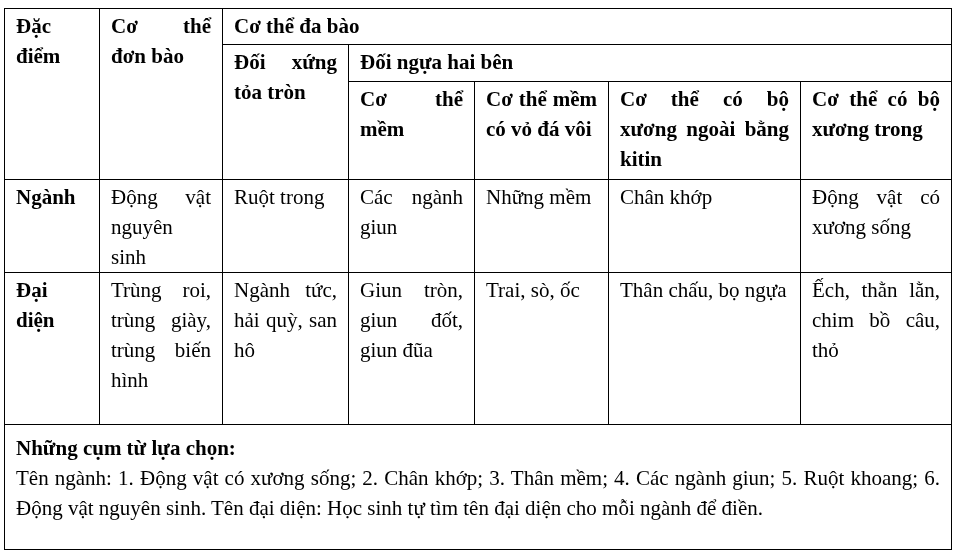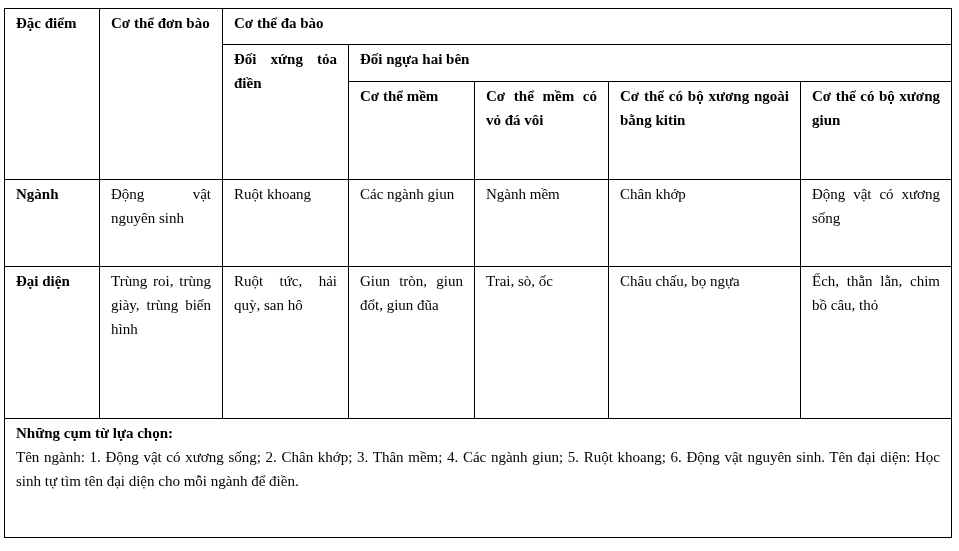--- a/index.html
+++ b/index.html
@@ -4,30 +4,30 @@
 <style>
   html, body { margin:0; padding:0; background:#ffffff; }
   body { width:959px; height:551px; position:relative; overflow:hidden;
          font-family: "Liberation Serif", "DejaVu Serif", serif; color:#000; }
   table.main {
     position:absolute; left:4px; top:8px;
     width:947px; border-collapse:collapse; table-layout:fixed;
   }
   table.main td {
     border:1.5px solid #000; vertical-align:top;
-    padding:2px 11px 0 11px; font-size:15px; line-height:24px;
+    padding:2px 11px 0 11px; font-size:21px; line-height:30px;
     text-align:justify; text-align-last:left;
   }
   .b { font-weight:bold; }
   tr.r1 td { height:33px; }
   tr.r2 td { height:34px; }
   tr.r3 td { height:95px; }
   tr.r4 td { height:84px;margin-top:29px; }
   tr.r5 td { height:149px;margin-top:12px; }
-  tr.r6 td { height:116px; padding-top:2px; }
+  tr.r6 td { height:116px; padding-top:8px; }
   .note-title { font-weight:bold; display:block; }
   .note-body { display:block; text-align:justify; }
 </style>
 </head>
 <body>
 
 <table class="main">
   <colgroup>
     <col style="width:95px">
     <col style="width:123px">
@@ -37,45 +37,45 @@
     <col style="width:192px">
     <col style="width:151px">
   </colgroup>
   <tbody>
       <tr class="r1">
     <td rowspan="3" class="b">Đặc điểm</td>
     <td rowspan="3" class="b">Cơ thể đơn bào</td>
     <td colspan="5" class="b">Cơ thể đa bào</td>
   </tr>
   <tr class="r2">
-    <td rowspan="2" class="b">Đối xứng tỏa điền</td>
+    <td rowspan="2" class="b">Đối xứng tỏa tròn</td>
     <td colspan="4" class="b">Đối ngựa hai bên</td>
   </tr>
   <tr class="r3">
     <td class="b">Cơ thể mềm</td>
     <td class="b">Cơ thể mềm có vỏ đá vôi</td>
     <td class="b">Cơ thể có bộ xương ngoài bằng kitin</td>
-    <td class="b">Cơ thể có bộ xương giun</td>
+    <td class="b">Cơ thể có bộ xương trong</td>
   </tr>
   <tr class="r4">
     <td class="b">Ngành</td>
     <td>Động vật nguyên sinh</td>
-    <td>Ruột khoang</td>
+    <td>Ruột trong</td>
     <td>Các ngành giun</td>
-    <td>Ngành mềm</td>
+    <td>Những mềm</td>
     <td>Chân khớp</td>
     <td>Động vật có xương sống</td>
   </tr>
   <tr class="r5">
     <td class="b">Đại diện</td>
     <td>Trùng roi, trùng giày, trùng biến hình</td>
-    <td>Ruột tức, hải quỳ, san hô</td>
+    <td>Ngành tức, hải quỳ, san hô</td>
     <td>Giun tròn, giun đốt, giun đũa</td>
     <td>Trai, sò, ốc</td>
-    <td>Châu chấu, bọ ngựa</td>
+    <td>Thân chấu, bọ ngựa</td>
     <td>Ếch, thằn lằn, chim bồ câu, thỏ</td>
   </tr>
   <tr class="r6">
     <td colspan="7" style="padding-left:11px;padding-right:11px;">
       <span class="note-title">Những cụm từ lựa chọn:</span>
       <span class="note-body">Tên ngành: 1. Động vật có xương sống; 2. Chân khớp; 3. Thân mềm; 4. Các ngành giun; 5. Ruột khoang; 6. Động vật nguyên sinh. Tên đại diện: Học sinh tự tìm tên đại diện cho mỗi ngành để điền.</span>
     </td>
   </tr>
 </tbody>
   </table>

